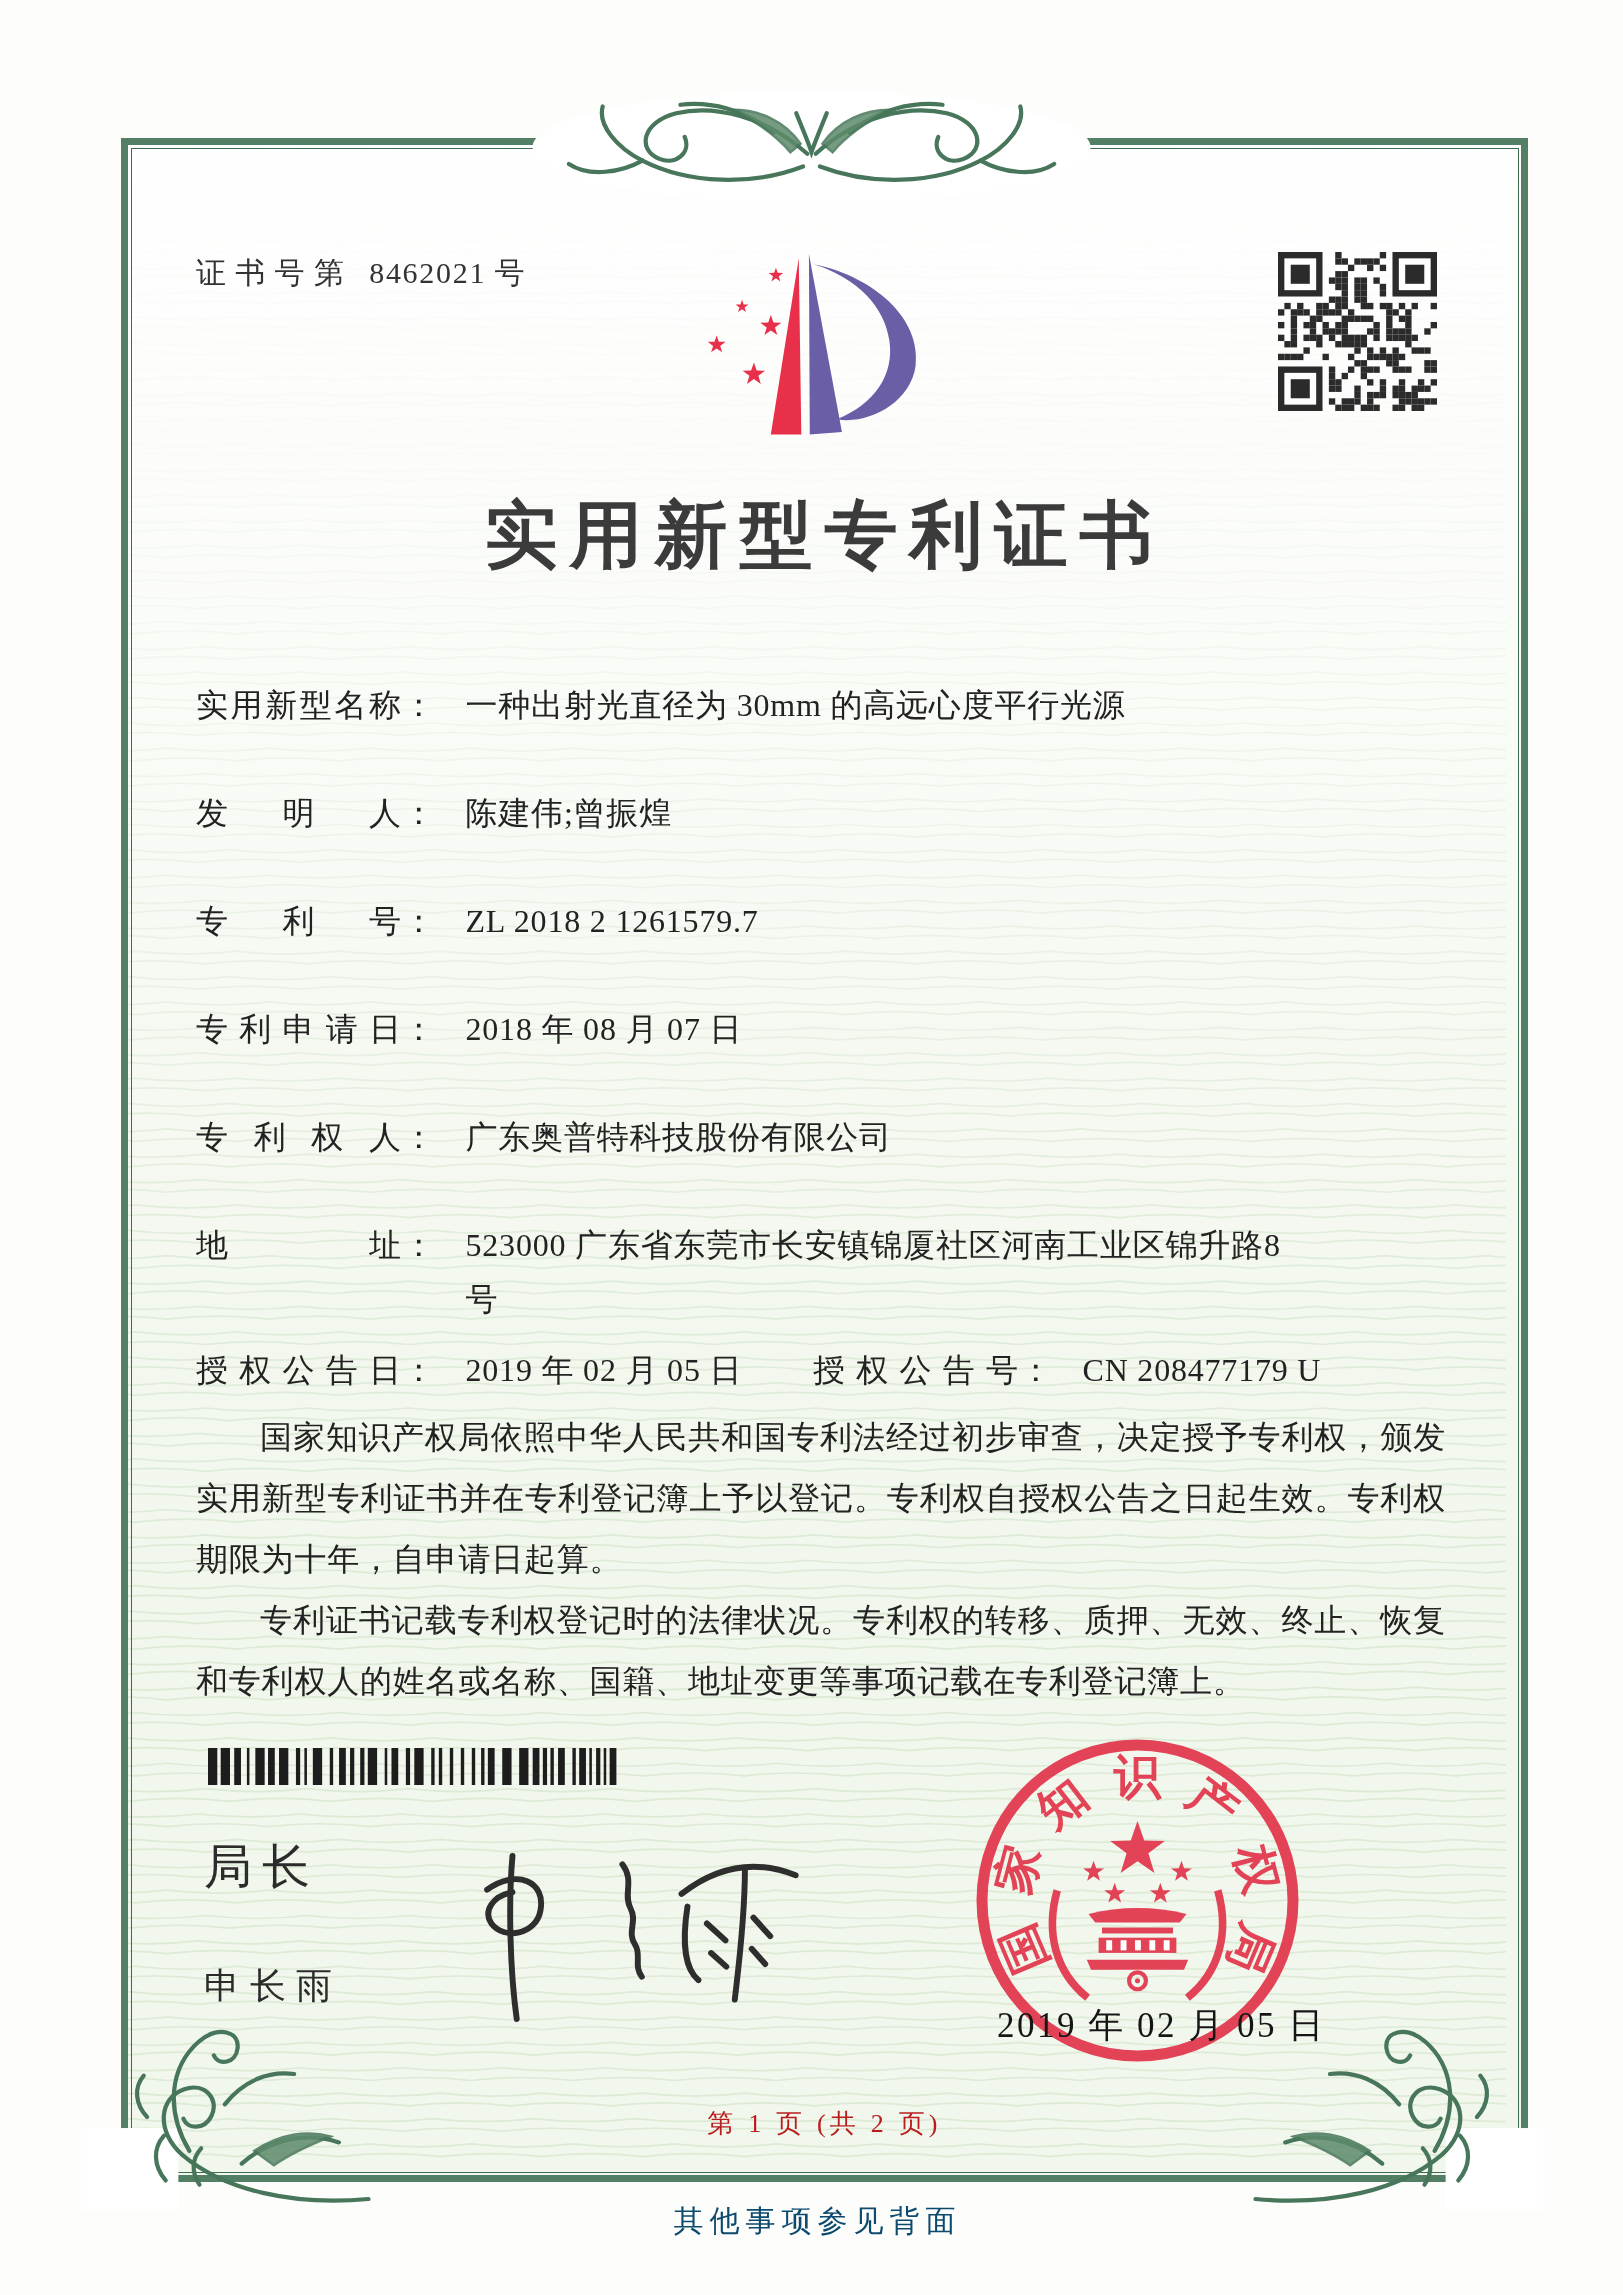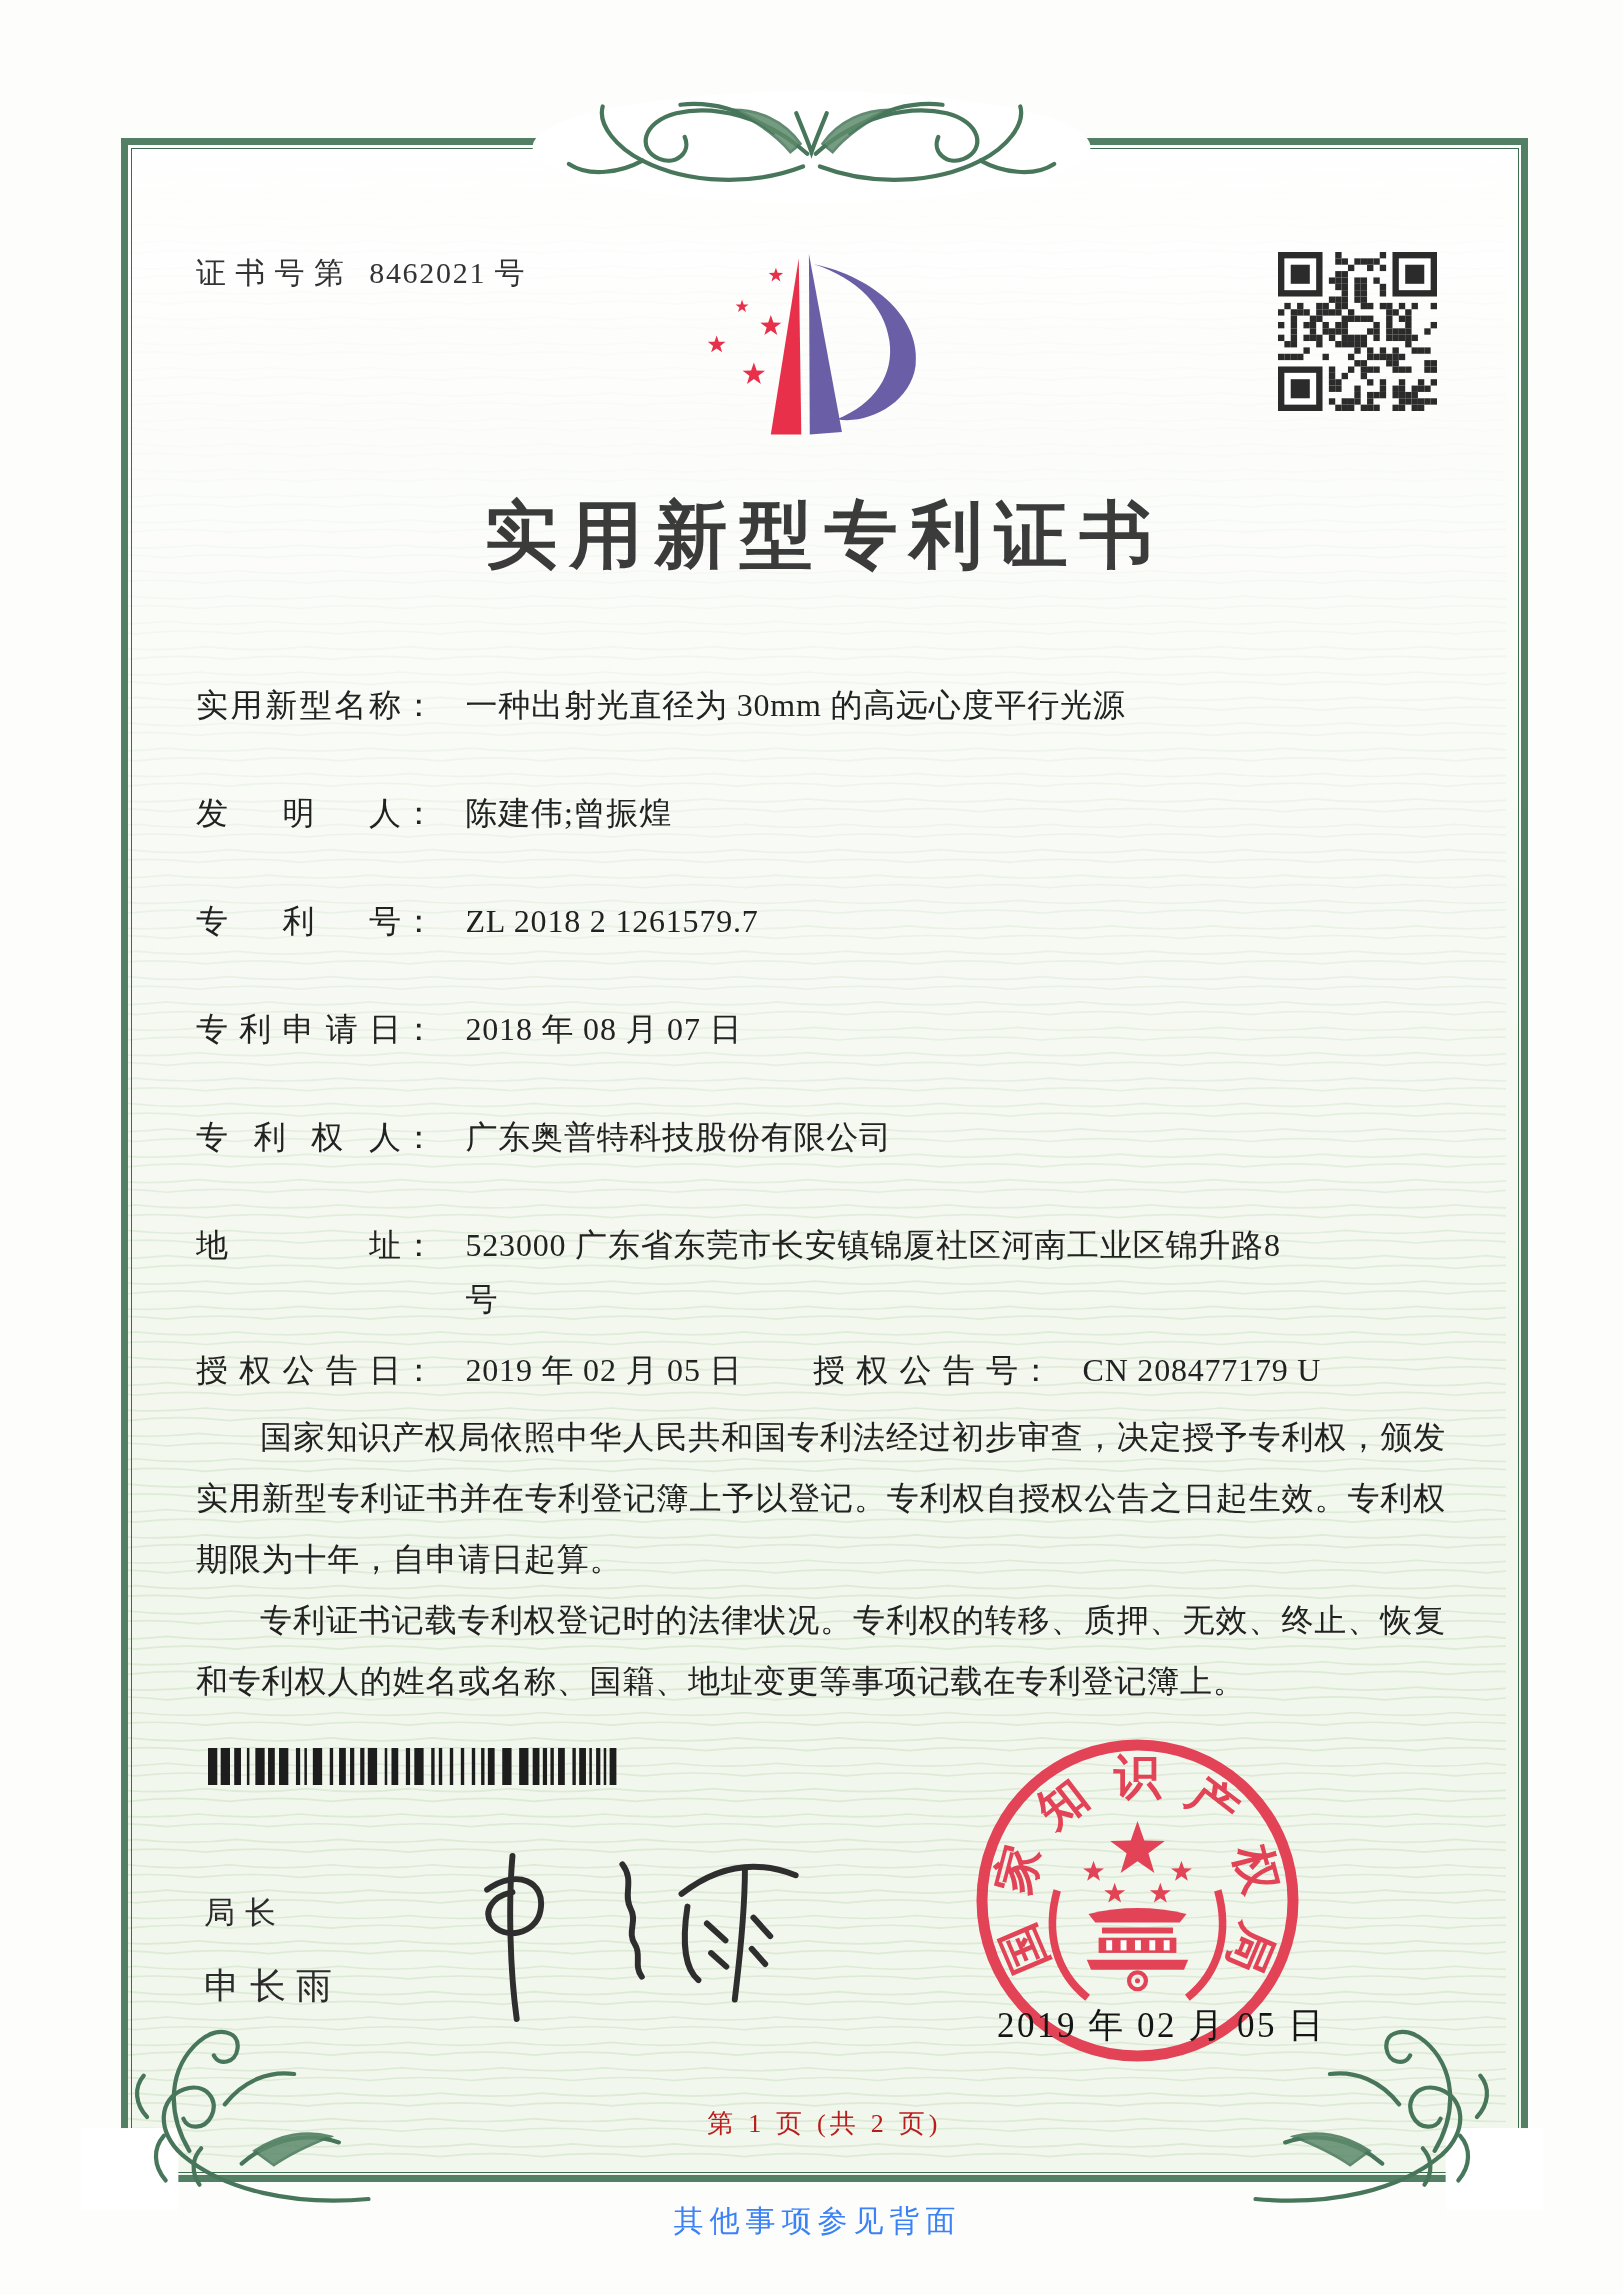--- a/index.html
+++ b/index.html
@@ -38,28 +38,28 @@
   .grant-g1{display:flex;width:617px;flex-shrink:0;}
   .grant-g2{display:flex;}
 
   
   .paras{position:absolute;left:68px;top:1262px;width:1250px;font-size:32px;line-height:61px;
          text-align:justify;color:#222;}
   .paras p{margin:0;text-indent:64px;letter-spacing:0.8px;}
 
   
   .barcode{position:absolute;left:80px;top:1603px;width:416px;height:37px;}
-  .signer-title{position:absolute;left:76px;top:1747px;font-size:31px;letter-spacing:10px;color:#2b2b2b;}
+  .signer-title{position:absolute;left:76px;top:1690px;font-size:48px;letter-spacing:10px;color:#2b2b2b;}
   .signer-name{position:absolute;left:76px;top:1817px;font-size:36px;letter-spacing:10px;color:#2b2b2b;}
   .signature{position:absolute;left:338px;top:1698px;width:355px;height:199px;}
   .seal{position:absolute;left:843px;top:1589px;width:333px;height:333px;opacity:.95;}
   .seal-date{position:absolute;left:869px;top:1857px;font-size:35px;letter-spacing:2.5px;color:#151515;z-index:6;white-space:nowrap;}
   .page-info{position:absolute;left:0;width:100%;top:1961px;text-align:center;font-size:26px;letter-spacing:4.2px;color:#b91c1c;}
   .back-note{position:absolute;left:121px;width:1393px;top:2201px;text-align:center;
-             font-size:30px;letter-spacing:6px;color:#3b82f6;}
+             font-size:30px;letter-spacing:6px;color:#0c4a6e;}
 
   
   .orn-top{position:absolute;left:486px;top:69px;width:651px;height:151px;z-index:6;}
   .orn-bl{position:absolute;left:81px;top:2003px;width:313px;height:207px;z-index:6;}
   .orn-br{position:absolute;left:1230px;top:2003px;width:313px;height:207px;z-index:6;transform:scaleX(-1);}
   .orn path{stroke:#47765a;stroke-width:5;fill:none;stroke-linecap:round;}
   .orn .blob{stroke:none;fill:#ffffff;}
   .orn .leaf{stroke:#47765a;stroke-width:3;fill:#5d8a6b;opacity:.85;}
 </style>
 </head>

